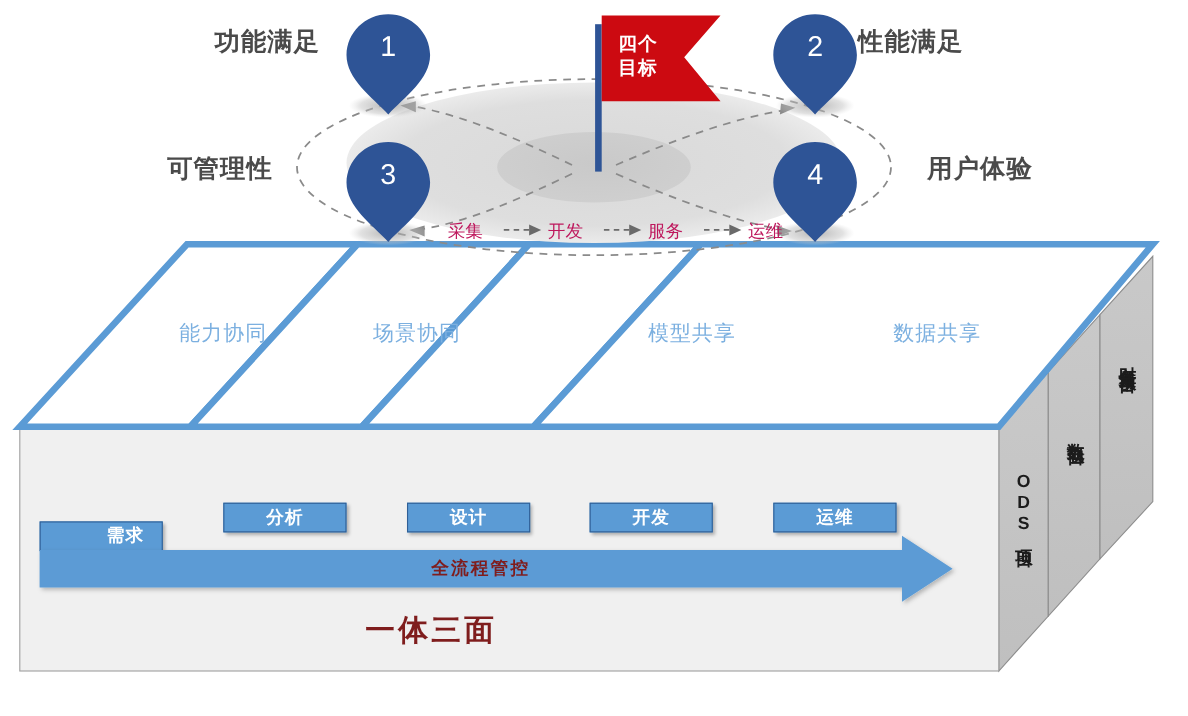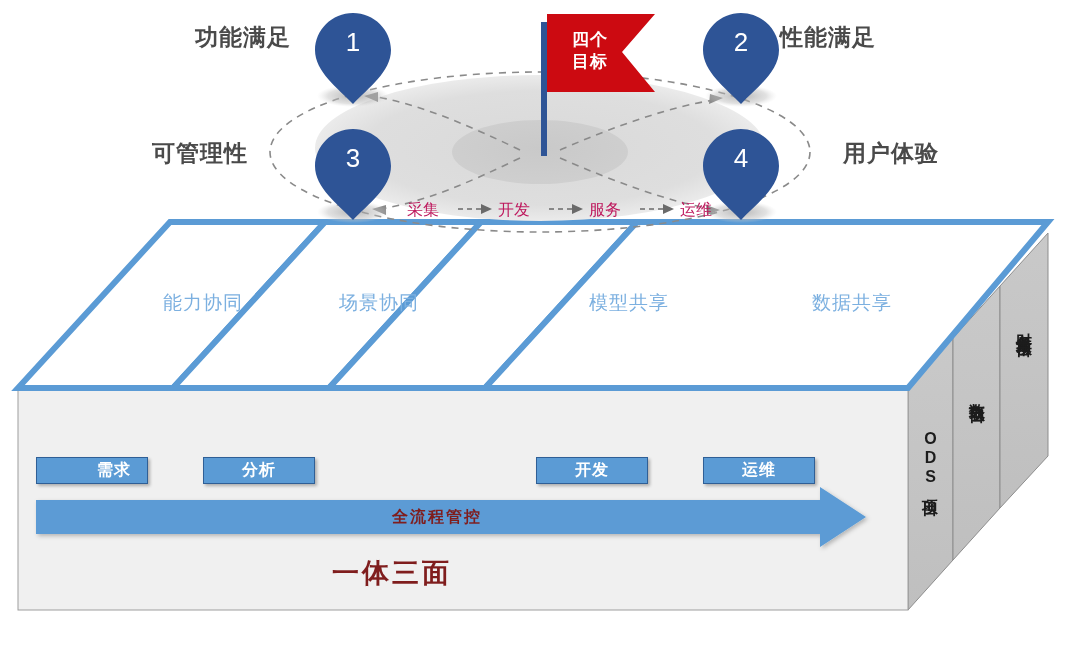--- a/index.html
+++ b/index.html
@@ -16,21 +16,21 @@
     letter-spacing:1px;
   }
 
   .pin-num{
     position:absolute;color:#ffffff;font-size:26px;font-weight:normal;
     text-align:center;width:44px;
   }
 
   .flag-text{
     position:absolute;color:#ffffff;font-size:17px;font-weight:bold;
-    line-height:20px;text-align:center;width:56px;letter-spacing:1px;
+    line-height:20px;width:56px;letter-spacing:1px;
   }
 
   .flow-label{
     position:absolute;font-size:16px;color:#be185d;
   }
 
   .slab-label{
     position:absolute;font-size:19px;color:#7cb0e0;letter-spacing:1px;
   }
 
@@ -176,22 +176,23 @@
 
   <div class="slab-label" style="left:163px;top:290px;">能力协同</div>
   <div class="slab-label" style="left:339px;top:290px;">场景协同</div>
   <div class="slab-label" style="left:589px;top:290px;">模型共享</div>
   <div class="slab-label" style="left:812px;top:290px;">数据共享</div>
 
   <div class="side-label" style="left:922px;top:430px;">ODS项目</div>
   <div class="side-label" style="left:969px;top:390px;">数仓项目</div>
   <div class="side-label" style="left:1016px;top:320px;">财务集市项目</div>
 
-  <div class="stage-btn" style="left:36px;top:457px;padding-left:44px;">需求</div>
+  <div class="stage-btn" style="left:36px;top:474px;padding-left:44px;">需求</div>
   <div class="stage-btn" style="left:203px;top:457px;">分析</div>
+  <div class="stage-btn" style="left:370px;top:457px;">设计</div>
   <div class="stage-btn" style="left:536px;top:457px;">开发</div>
   <div class="stage-btn" style="left:703px;top:457px;">运维</div>
 
   <svg class="layer">
     <polygon points="36,500 820,500 820,487 866,517 820,547 820,534 36,534" fill="#5b9bd5" filter="url(#softshadow)"></polygon>
   </svg>
   <div class="arrow-text" style="left:392px;top:507px;">全流程管控</div>
 
   <div class="caption" style="left:332px;top:555px;">一体三面</div>
 

